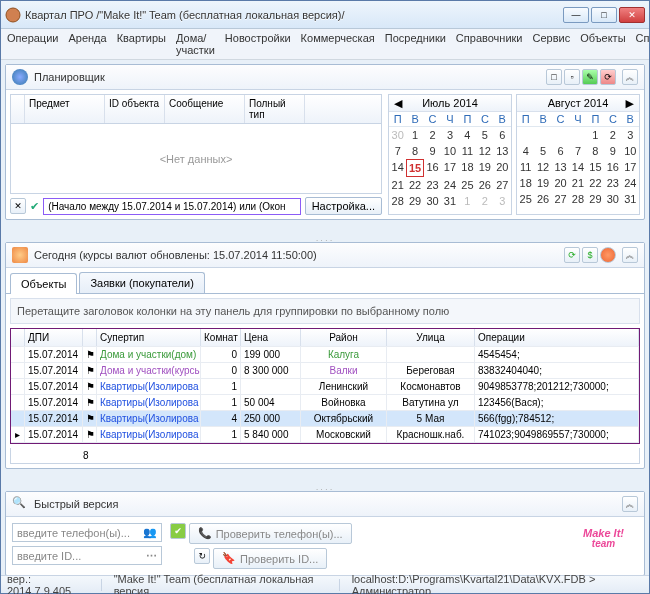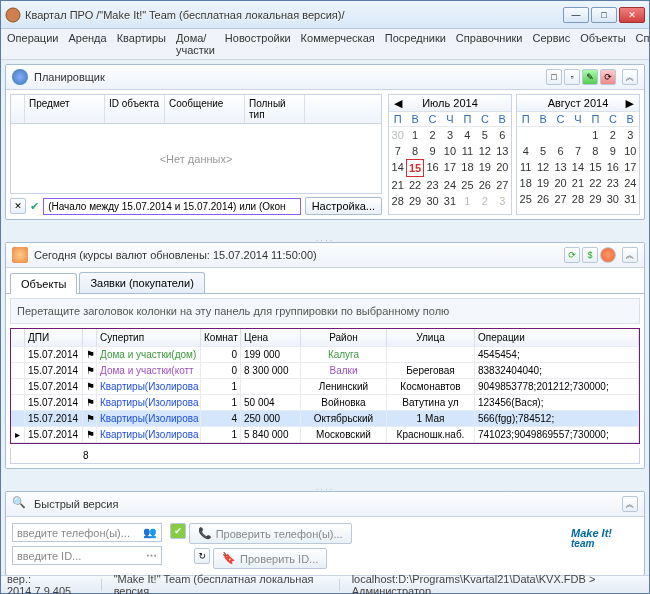--- a/index.html
+++ b/index.html
@@ -51,22 +51,22 @@
 .dgrid .r.h .c{border-right:1px solid #d8e0ec;padding:3px;}
 .c.c0{width:14px;text-align:center;}.c.c1{width:58px;}.c.c2{width:14px;}.c.c3{width:104px;}.c.c4{width:40px;text-align:right;}.c.c5{width:60px;text-align:left;}.c.c6{width:86px;text-align:center;}.c.c7{width:88px;text-align:center;}.c.c8{flex:1;}
 .lnk{color:#2050e0;}
 .green{color:#3a9a3a;}.purple{color:#a050c0;}
 .footer-row{margin:0 4px 4px;border:1px solid #c8d4e4;border-top:none;padding:2px 72px;font-size:10px;}
 .qsearch{padding:6px;display:flex;gap:8px;}
 .qcol{display:flex;flex-direction:column;gap:4px;align-items:center;}
 .qinput{display:flex;align-items:center;border:1px solid #b8c8d8;background:#fff;padding:2px 4px;width:150px;}
 .qinput span{flex:1;color:#888;}
 .qbtn{border:1px solid #b8c8d8;background:linear-gradient(#fff,#e8f0f8);padding:3px 8px;border-radius:2px;color:#888;display:flex;align-items:center;gap:4px;}
-.logo{position:absolute;right:32px;bottom:26px;font-family:'Comic Sans MS',cursive;font-size:26px;color:#0369a1;font-weight:bold;font-style:italic;}
-.logo .sub{font-size:10px;display:block;text-align:left;margin-top:-6px;}
+.logo{position:absolute;right:20px;bottom:26px;font-family:'Comic Sans MS',cursive;font-size:26px;color:#ec4899;font-weight:bold;font-style:italic;}
+.logo .sub{font-size:10px;display:block;text-align:center;margin-top:-6px;}
 .status{position:absolute;bottom:0;left:0;right:0;height:18px;background:linear-gradient(#f4f8fc,#e4ecf6);border-top:1px solid #c8d4e4;display:flex;align-items:center;padding:0 6px;gap:12px;font-size:10px;color:#444;}
 .status .sdiv{border-left:1px solid #c8d4e4;height:12px;}
 .chev{color:#666;}
 </style>
 </head>
 <body>
 
 <div class="window">
   <div class="titlebar">
     <svg class="t-icon" viewBox="0 0 16 16">
@@ -267,21 +267,21 @@
               <div class="c c4">0</div>
               <div class="c c5">199 000</div>
               <div class="c c6 green">Калуга</div>
               <div class="c c7"></div>
               <div class="c c8">4545454;</div>
             </div>
             <div class="r ">
               <div class="c c0"></div>
               <div class="c c1">15.07.2014</div>
               <div class="c c2">⚑</div>
-              <div class="c c3 purple">Дома и участки(котт</div>
+              <div class="c c3 purple">Дома и участки(курсы</div>
               <div class="c c4">0</div>
               <div class="c c5">8 300 000</div>
               <div class="c c6 purple">Валки</div>
               <div class="c c7">Береговая</div>
               <div class="c c8">83832404040;</div>
             </div>
             <div class="r ">
               <div class="c c0"></div>
               <div class="c c1">15.07.2014</div>
               <div class="c c2">⚑</div>
@@ -304,21 +304,21 @@
               <div class="c c8">123456(Вася);</div>
             </div>
             <div class="r sel">
               <div class="c c0"></div>
               <div class="c c1">15.07.2014</div>
               <div class="c c2">⚑</div>
               <div class="c c3 lnk">Квартиры(Изолирова</div>
               <div class="c c4">4</div>
               <div class="c c5">250 000</div>
               <div class="c c6 ">Октябрьский</div>
-              <div class="c c7">1 Мая</div>
+              <div class="c c7">5 Мая</div>
               <div class="c c8">566(fgg);784512;</div>
             </div>
             <div class="r ">
               <div class="c c0">▸</div>
               <div class="c c1">15.07.2014</div>
               <div class="c c2">⚑</div>
               <div class="c c3 lnk">Квартиры(Изолирова</div>
               <div class="c c4">1</div>
               <div class="c c5">5 840 000</div>
               <div class="c c6 ">Московский</div>

